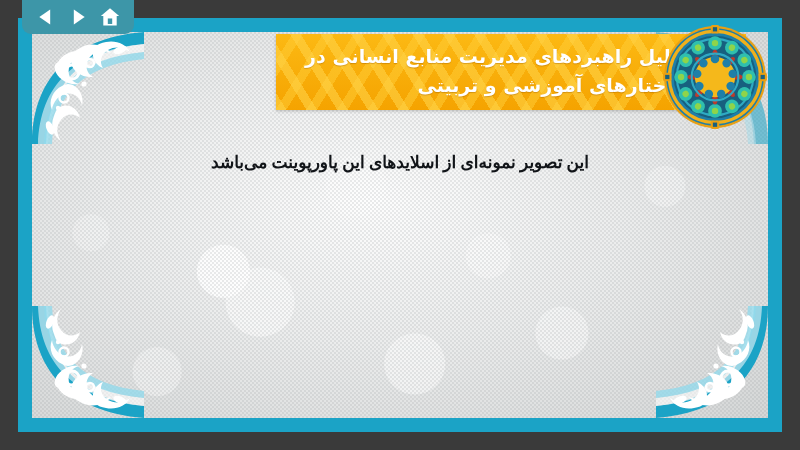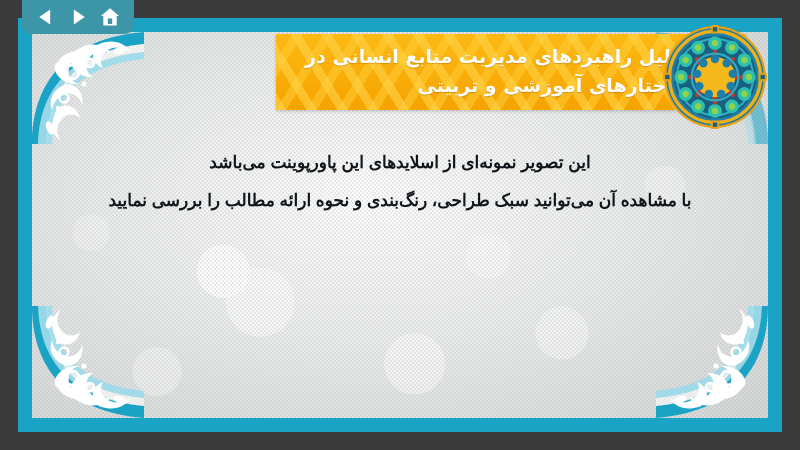--- a/index.html
+++ b/index.html
@@ -126,21 +126,21 @@
   
   #body-text {
     position:absolute;
     left:40px; right:40px; top:126px;
     z-index:14;
     direction:rtl;
     text-align:center;
   }
   .body-line {
     color:#111418;
-    font-family:Liberation Sans, sans-serif;
+    font-family:Liberation Serif, serif;
     font-size:17px;
     font-weight:700;
     line-height:2.25;
     direction:rtl;
     white-space:nowrap;
   }
 </style>
 </head>
 <body>
 
@@ -312,17 +312,16 @@
           </g>
           <use href="#knobs" transform="rotate(90 50 50)"></use>
           <use href="#knobs" transform="rotate(180 50 50)"></use>
           <use href="#knobs" transform="rotate(270 50 50)"></use>
         </g>
       </svg>
     </div>
 
     <div id="body-text">
       <div class="body-line">این تصویر نمونه‌ای از اسلایدهای این پاورپوینت می‌باشد</div>
-      <div class="body-line">با مشاهده آن می‌توانید سبک طراحی، رنگ‌بندی و نحوه ارائه مطالب را بررسی نمایید</div>
     </div>
 
   </div>
 </div>
 
 </body></html>

